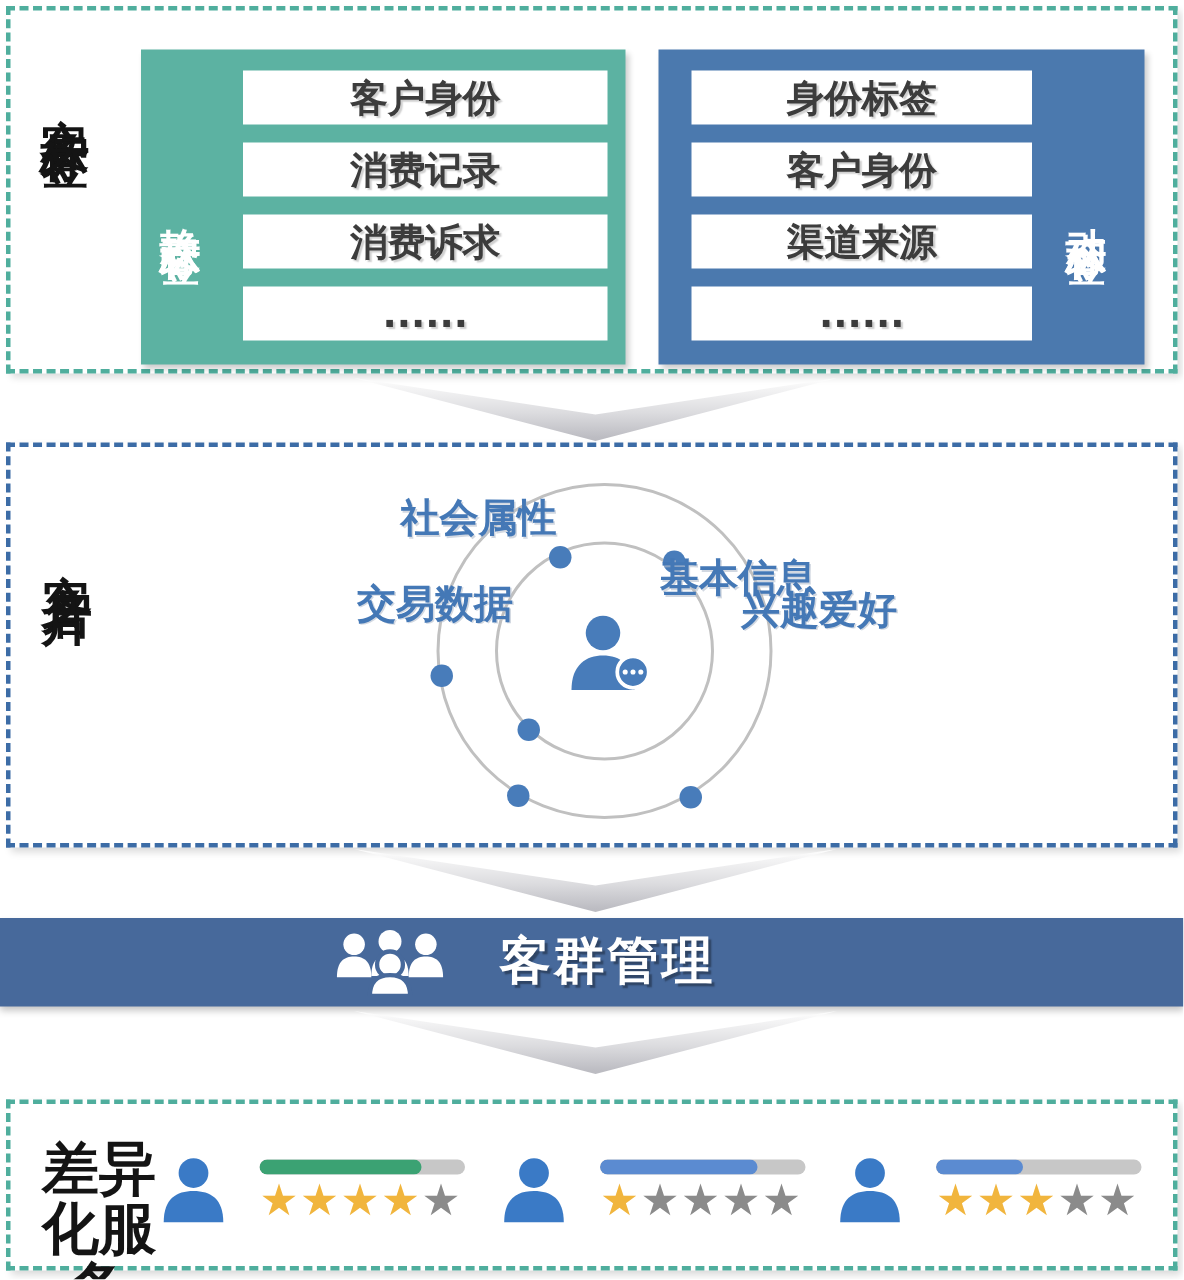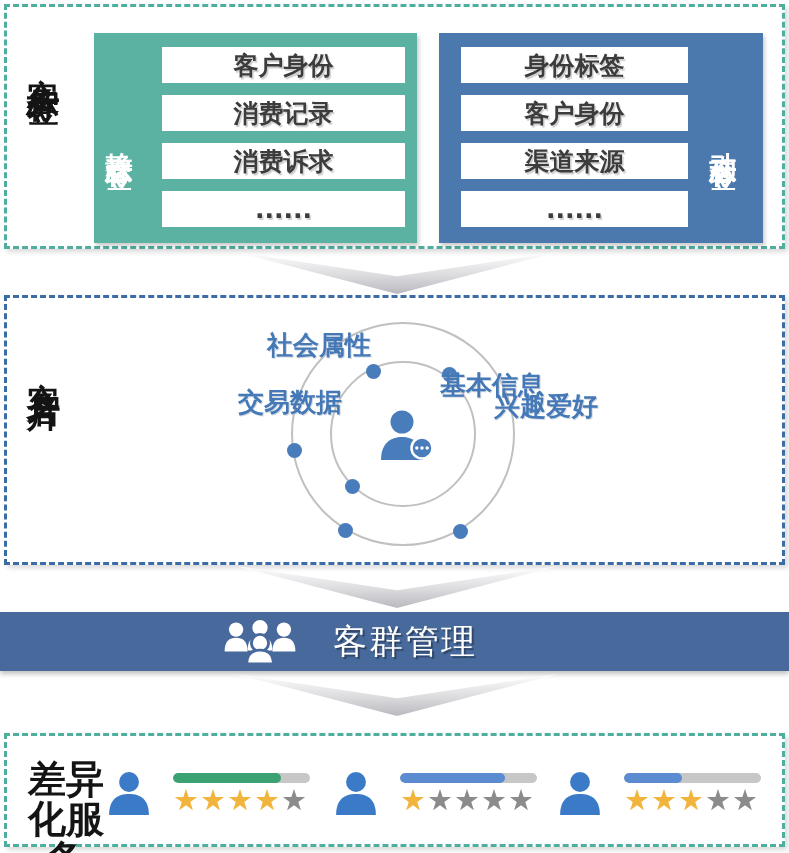--- a/index.html
+++ b/index.html
@@ -53,21 +53,21 @@
     position:absolute; font-size:26px; font-weight:bold; color:#4478b6; white-space:nowrap;
     text-shadow:1px 1px 0 rgba(180,190,205,.6);
   }
   
   #band{
     position:absolute; left:0; top:612px; width:789px; height:59px; background:#47699b;
     box-shadow:0 3px 5px rgba(0,0,0,.25);
   }
   #band .band-title{
     position:absolute; left:333px; top:0; height:59px; line-height:59px;
-    color:#fff; font-size:34px; font-weight:normal; letter-spacing:2px;
+    color:#fff; font-size:34px; font-weight:bold; letter-spacing:2px;
     text-shadow:2px 2px 1px rgba(0,0,0,.35);
   }
   
   .service-title{
     position:absolute; left:7px; top:24px; width:104px; text-align:center;
     font-size:38px; font-weight:bold; color:#141414; line-height:1.05;
   }
   .customer-entry{ position:absolute; top:35px; width:210px; height:60px; }
   .customer-entry .person{ position:absolute; left:0; top:0; color:#3a7ac6; }
   .meter-block{ position:absolute; left:67px; top:2px; width:137px; }

